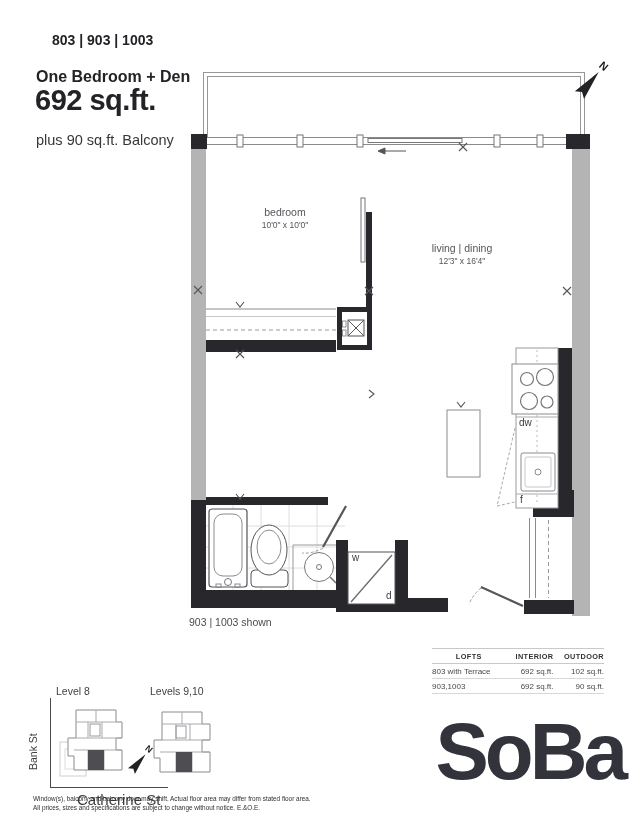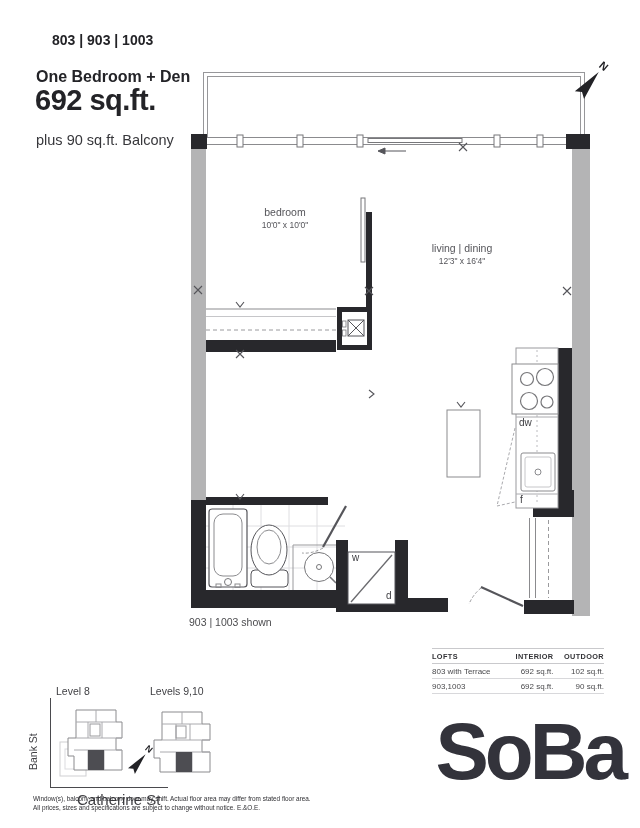--- a/index.html
+++ b/index.html
@@ -23,21 +23,21 @@
   .hdr-note{left:36px;top:132px;font-size:14.5px;color:#37373b;}
   .room-label{text-align:center;color:#55555a;line-height:12px;}
   .room-label .rl{font-size:10.5px;}
   .room-label .rd{font-size:8.5px;margin-top:1px;}
   .tinylab{font-size:10px;color:#3c3c40;line-height:8px;}
   .caption{left:189px;top:616px;font-size:10.5px;color:#4c4c4f;}
   .areatable{left:432px;top:648px;width:172px;border-collapse:collapse;
              font-size:8px;color:#4a4a4d;}
   .areatable th{font-size:7.3px;font-weight:bold;letter-spacing:.4px;color:#323236;
                 border-top:1px solid #c9c9cc;border-bottom:1px solid #c9c9cc;
-                padding:3px 0 2px;text-align:left;}
+                padding:3px 0 2px;text-align:center;}
   .areatable td{border-bottom:1px solid #d8d8db;padding:2.5px 0;}
   .areatable th.num,.areatable td.num{text-align:right;}
   .kp-label{font-size:10.5px;color:#3f3f43;}
   .bankst{left:27px;top:770px;transform:rotate(-90deg);transform-origin:0 0;
           font-size:10.5px;color:#3f3f43;}
   .catst{left:70px;top:791px;font-size:15px;color:#3f3f43;margin-left:7px;}
   .fineprint{left:33px;top:795px;font-size:6.4px;line-height:8.5px;color:#2f2f33;width:360px;}
   .logo{right:16px;top:712px;font-size:80px;font-weight:bold;color:#33333b;
         letter-spacing:-4px;line-height:80px;}
   svg text{font-family:"Liberation Sans",sans-serif;}

